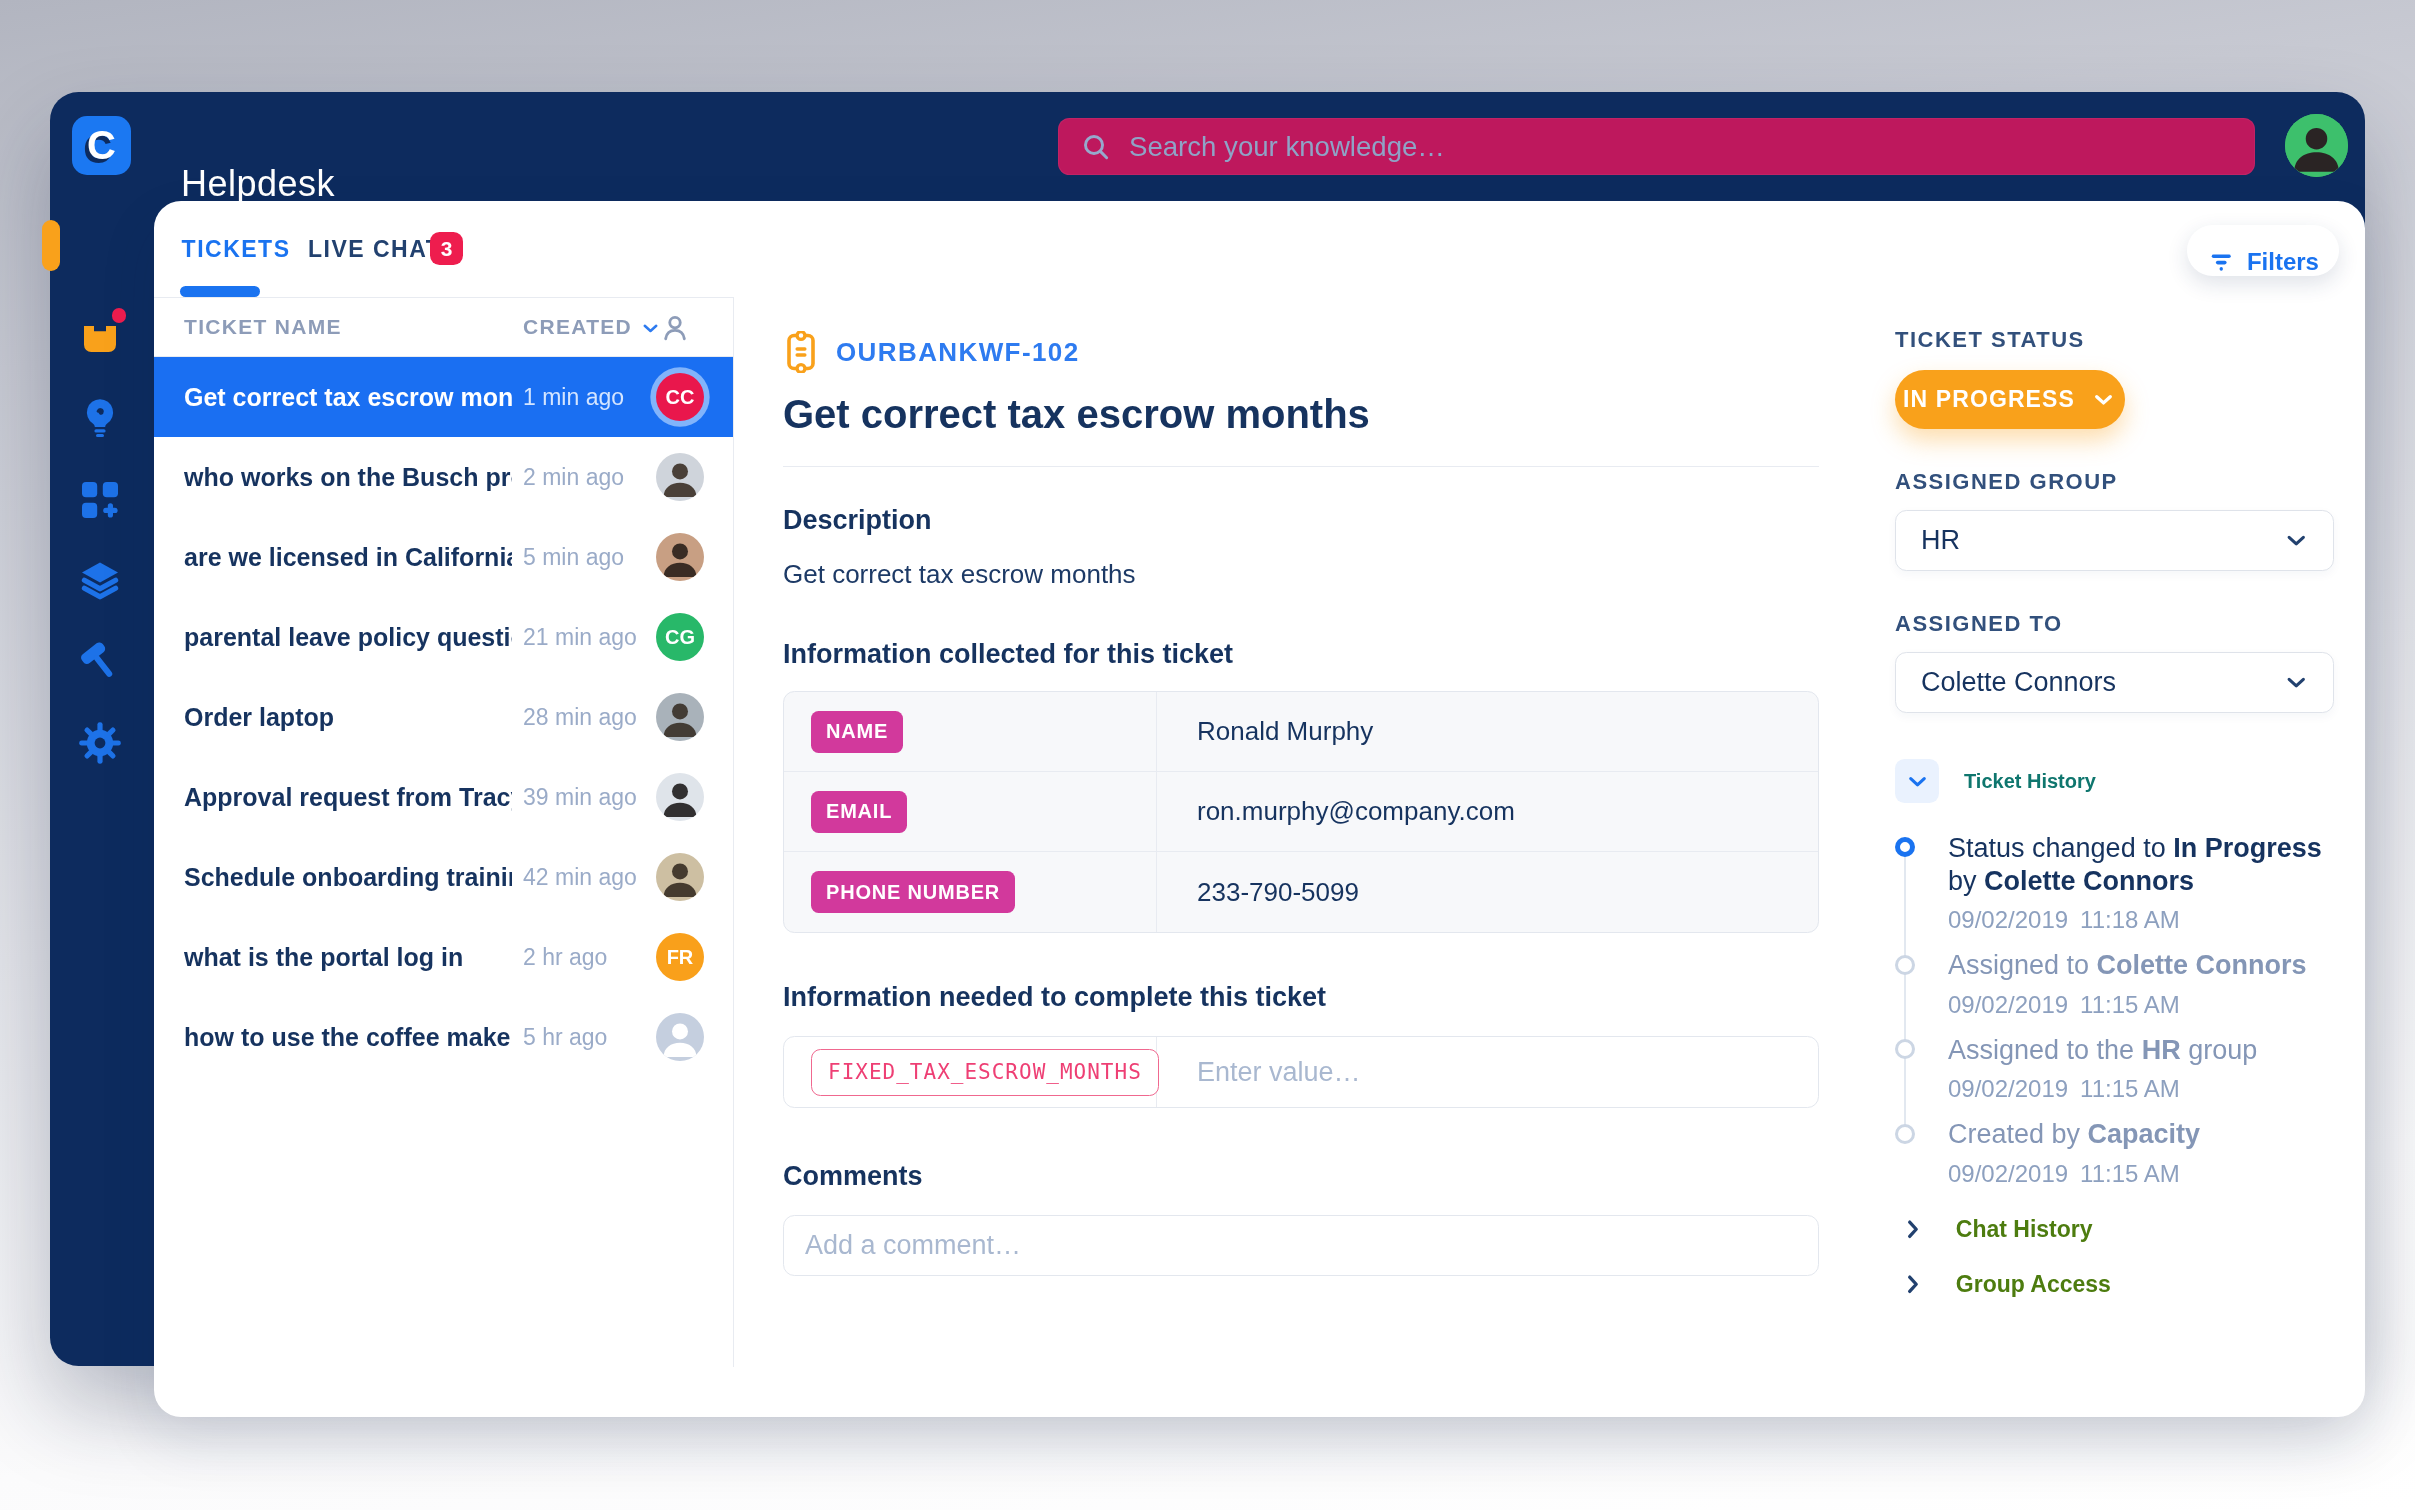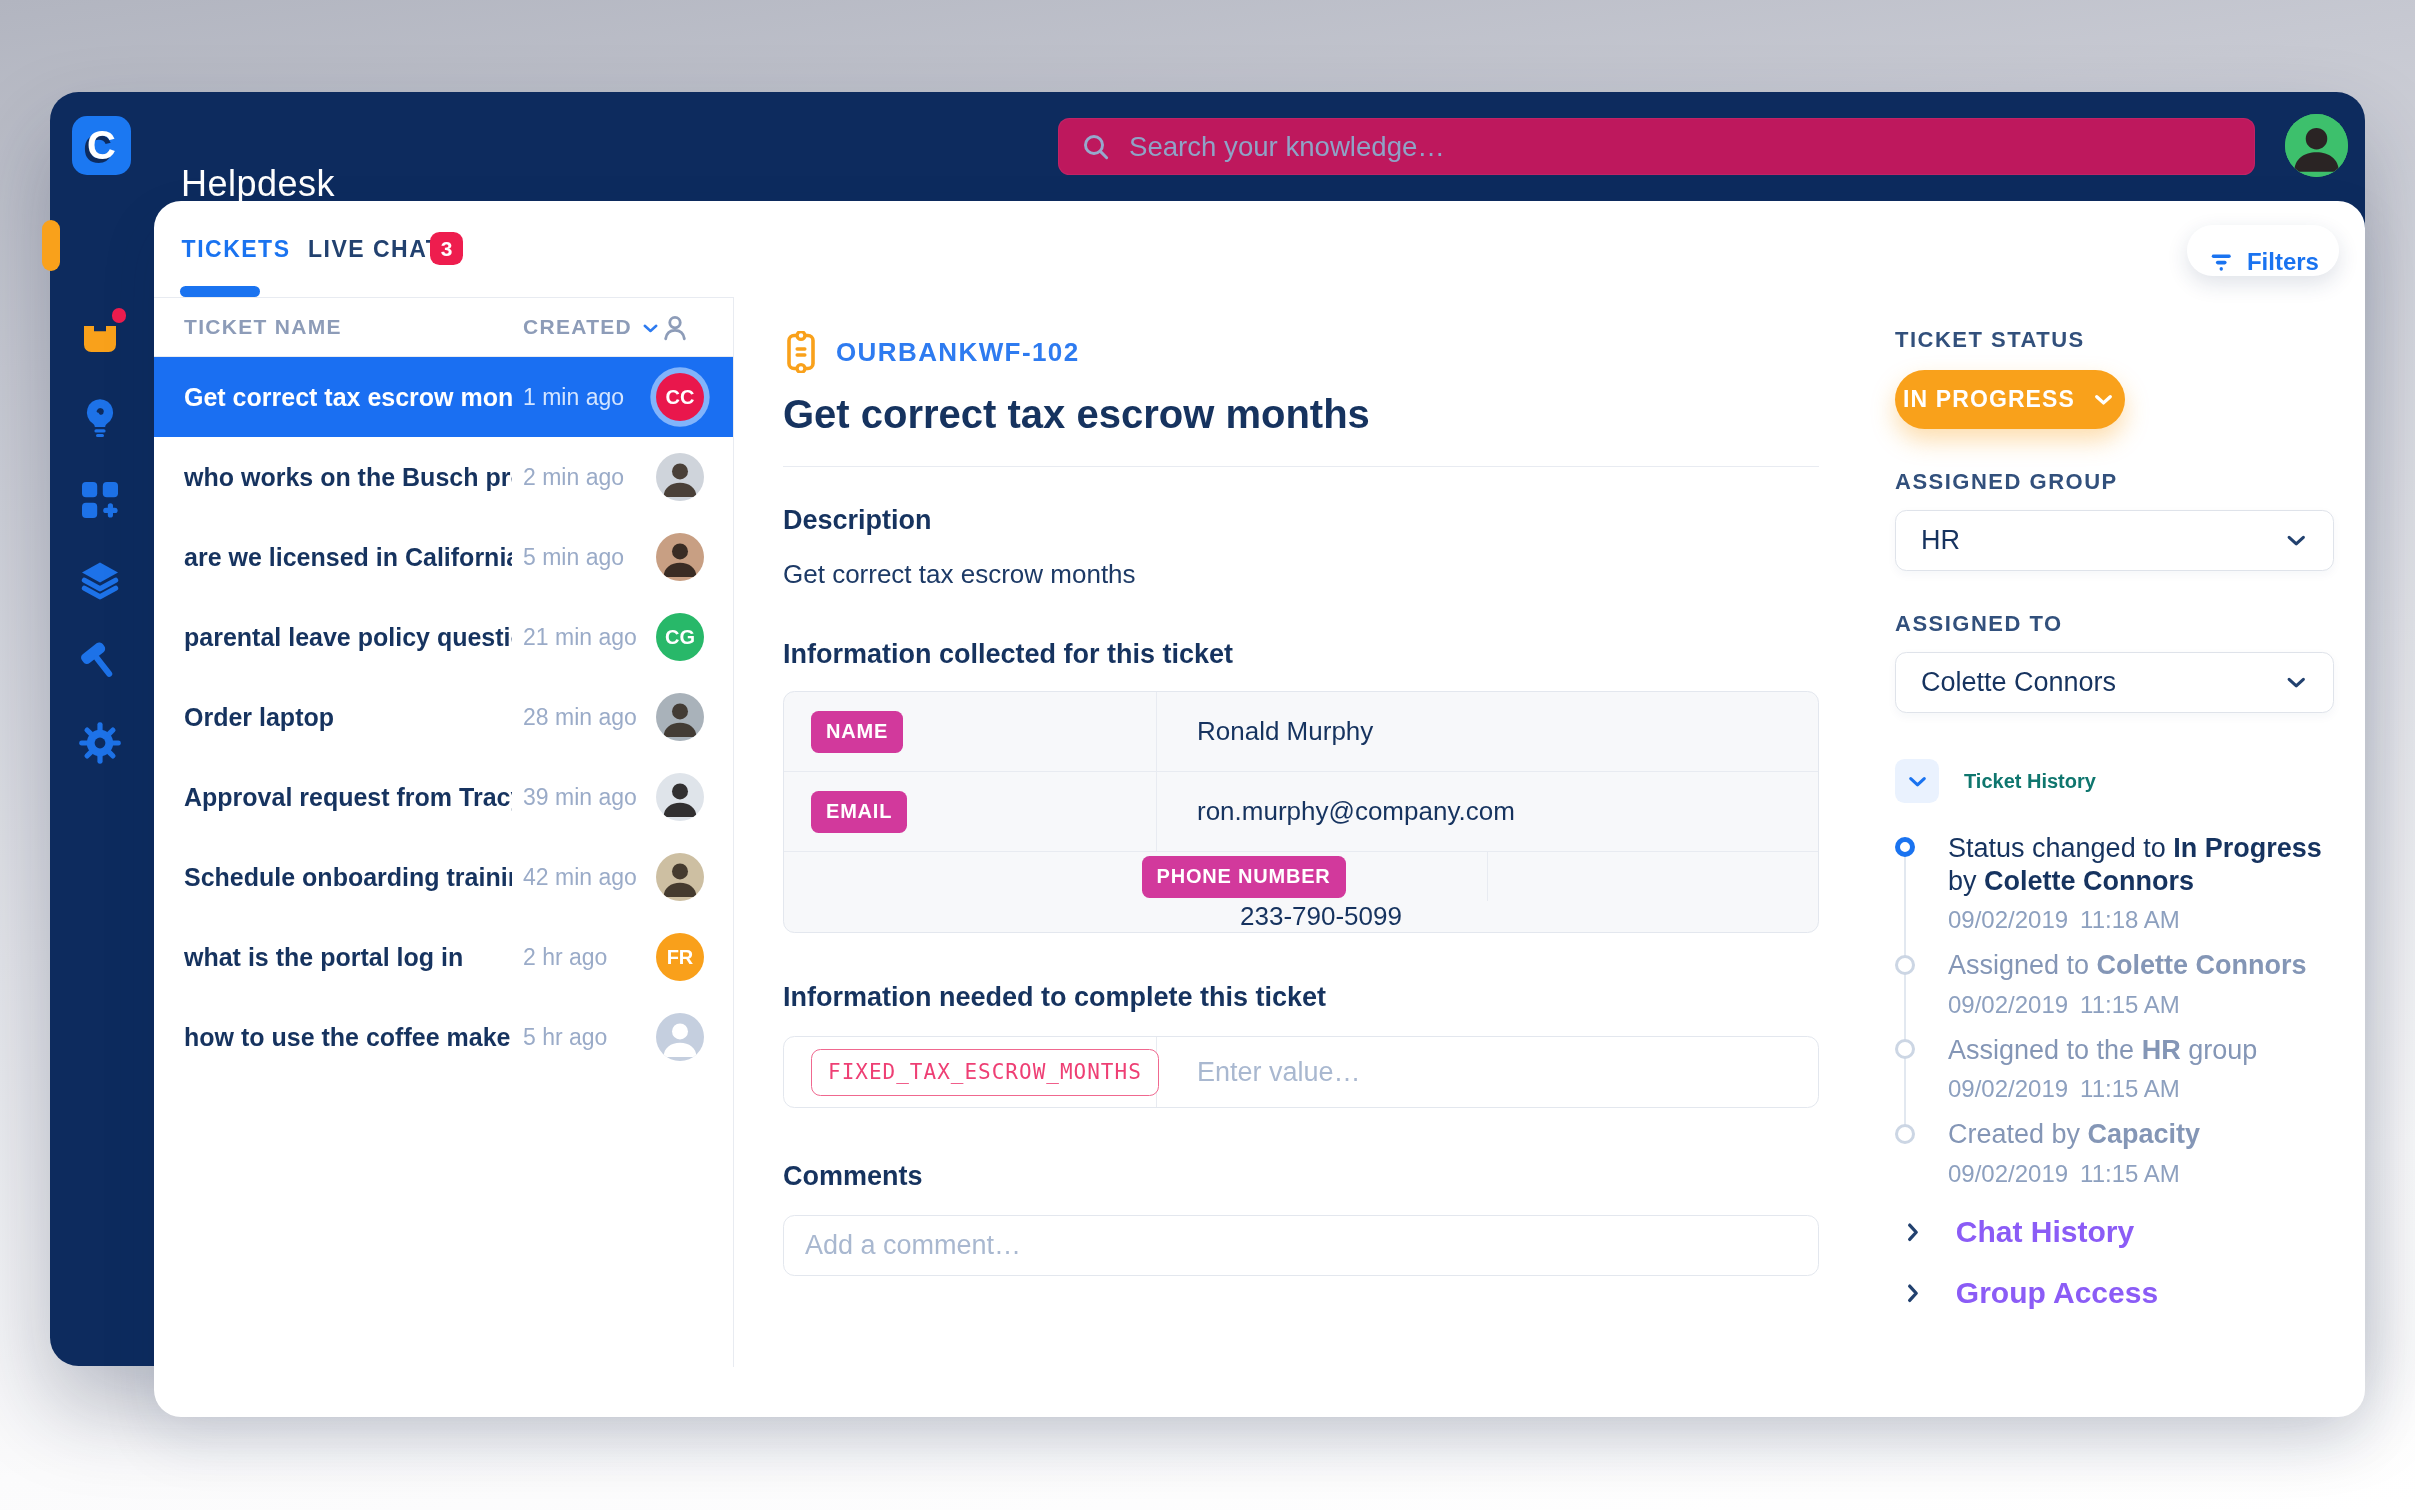--- a/index.html
+++ b/index.html
@@ -78,21 +78,21 @@
   
   .main { position:absolute; left:629px; top:96px; width:1036px; }
   .link-row { margin-top:34px; display:flex; align-items:center; gap:17px; }
   .ticket-link { color:#2e7bf0; font-size:26px; font-weight:600; letter-spacing:1.4px; cursor:pointer; }
   .ticket-title { margin-top:19px; color:#16335f; font-size:40px; font-weight:600; }
   .hr { margin-top:28.5px; height:1.9px; background:#e8ebf1; }
   .sec-label { color:#16335f; font-size:27px; font-weight:700; }
   .body-text { margin-top:23px; color:#1d3a66; font-size:26px; }
   .info-table { margin-top:21px; border:1.9px solid #e3e7ee; border-radius:11.4px; background:#f7f8fa; overflow:hidden; }
   .irow { display:flex; height:80px; align-items:center; border-bottom:1.9px solid #e8ebf1; }
-  .irow:last-child { border-bottom:none;flex-direction:column; }
+  .irow:last-child { border-bottom:none; }
   .icol1 { width:373px; height:100%; border-right:1.9px solid #e8ebf1; display:flex; align-items:center; padding-left:27px; }
   .ibadge { background:#d2399c; color:#fff; font-size:20px; font-weight:700; letter-spacing:0.8px;
     padding:9.5px 15px; border-radius:7.6px; }
   .ival { padding-left:40px; color:#16335f; font-size:26px; }
   .need-box { margin-top:23px; height:72px; border:1.9px solid #e3e7ee; border-radius:11.4px;
     background:#fff; display:flex; align-items:center; }
   .need-col1 { width:373px; height:100%; border-right:1.9px solid #e8ebf1; display:flex; align-items:center; padding-left:27px; }
   .pill-mono { font-family:"DejaVu Sans Mono",monospace; font-size:21px; letter-spacing:1px;
     color:#ee3f74; border:1.9px solid #f0688f; border-radius:9.5px; padding:10.5px 16px; background:#fff; }
   .need-box input, .comment-box input { border:none; outline:none; background:transparent;
@@ -122,21 +122,21 @@
   .t-line { position:absolute; left:8.6px; top:21px; width:2.9px; height:282px; background:#e2e8f0; }
   .hentry { position:relative; padding-left:53px; margin-bottom:15px; }
   .dot { position:absolute; left:0; top:5.7px; width:20px; height:20px; border-radius:50%; background:#fff; }
   .dot.active { border:5.7px solid #1a73f0; }
   .dot.idle { border:3.8px solid #ccd6e4; }
   .h-text { font-size:27px; line-height:33px; }
   .h-text.on { color:#16335f; } .h-text.off { color:#8496b6; }
   .h-text b { font-weight:700; }
   .h-date { margin-top:8.6px; color:#8da0bf; font-size:24px; margin-bottom:13.3px; }
   .collapsible { display:flex; align-items:center; gap:28.5px; margin-top:27px; cursor:pointer; padding-left:3.8px; }
-  .collapsible span { color:#8b5cf6; font-size:30px; font-weight:700; }
+  .collapsible span { color:#4d7c0f; font-size:23px; font-weight:700; }
 </style>
 </head>
 <body>
 
 <div class="screen">
 
   <div class="window">
 
     <div class="topbar">
       <div class="logo">C</div>

